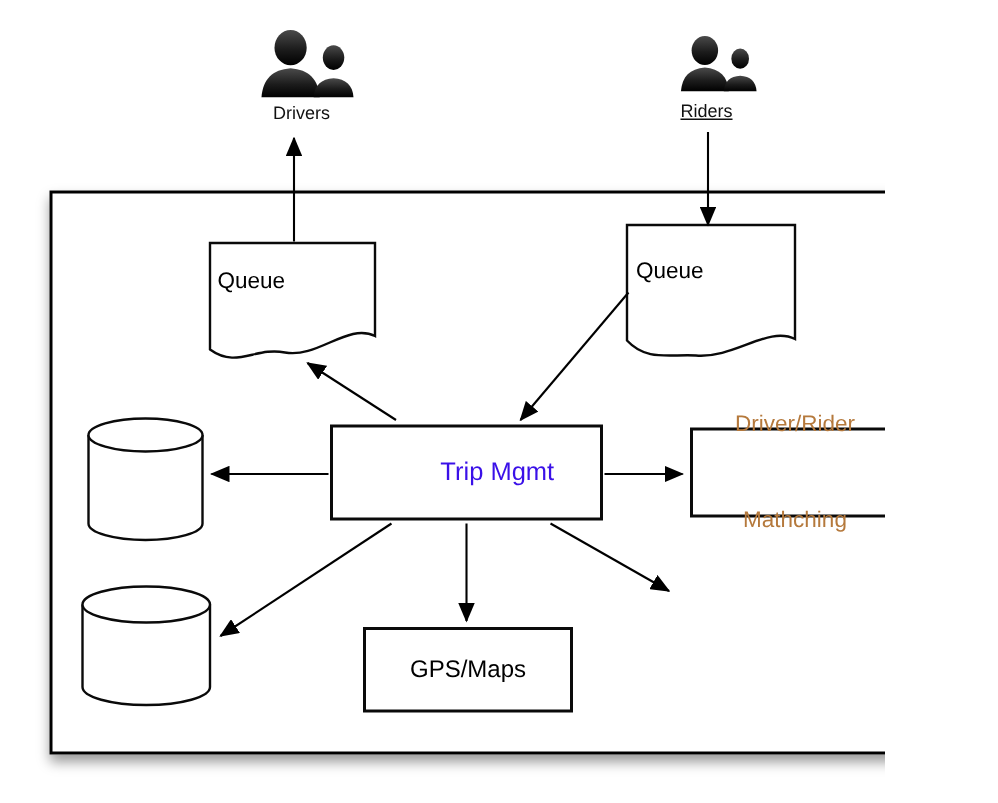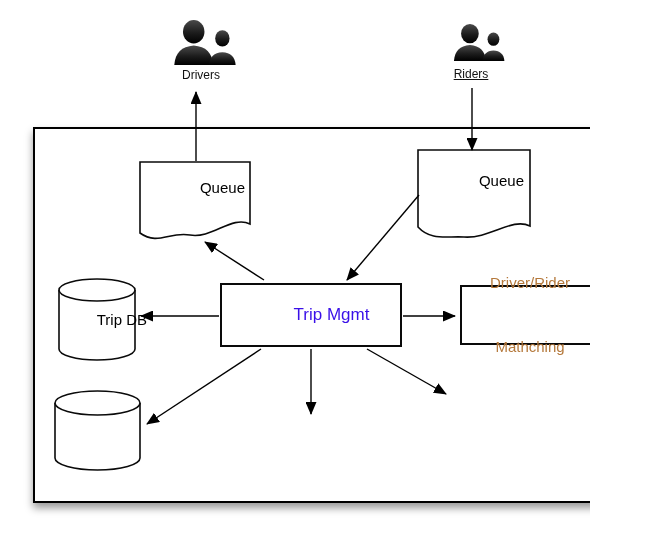--- a/index.html
+++ b/index.html
@@ -21,21 +21,21 @@
   .node{
     box-sizing:border-box;background:#ffffff;border:2px solid #0a0a0a;
     display:flex;flex-direction:column;align-items:center;justify-content:center;
     text-align:center;line-height:1.25;
   }
   #trip-mgmt{left:220px;top:283px;width:182px;height:64px;font-size:17px;color:#3a10e8;}
   #matching{left:460px;top:285px;width:140px;height:60px;font-size:15px;color:#b5793c;}
   #gps-maps{left:242px;top:418px;width:140px;height:57px;font-size:16px;}
   #fraud{left:437px;top:397px;width:140px;height:61px;font-size:16px;}
   
-  .shape-label{text-align:right;font-size:15px;}
+  .shape-label{text-align:left;font-size:15px;}
   #queue-left-label{left:145px;top:179px;width:100px;}
   #queue-right-label{left:424px;top:172px;width:100px;}
   #trip-db-label{left:47px;top:311px;width:100px;}
   #credit-db-label{left:47px;top:422px;width:100px;}
   
   .actor-label{text-align:center;font-size:12px;color:#111;}
   #drivers-icon{left:171px;top:20px;width:70px;height:45px;}
   #drivers-label{left:166px;top:68px;width:70px;}
   #riders-icon{left:451px;top:24px;width:58px;height:37px;}
   #riders-label{left:441px;top:67px;width:60px;text-decoration:underline;}
@@ -98,23 +98,25 @@
     <line x1="264" y1="280" x2="205" y2="242" stroke="#000" stroke-width="1.4" marker-end="url(#arrow)"></line>
     <line x1="219" y1="316" x2="141" y2="316" stroke="#000" stroke-width="1.4" marker-end="url(#arrow)"></line>
     <line x1="403" y1="316" x2="455" y2="316" stroke="#000" stroke-width="1.4" marker-end="url(#arrow)"></line>
     <line x1="261" y1="349" x2="147" y2="424" stroke="#000" stroke-width="1.4" marker-end="url(#arrow)"></line>
     <line x1="311" y1="349" x2="311" y2="414" stroke="#000" stroke-width="1.4" marker-end="url(#arrow)"></line>
     <line x1="367" y1="349" x2="446" y2="394" stroke="#000" stroke-width="1.4" marker-end="url(#arrow)"></line>
   </svg>
 
   <div id="queue-left-label" class="abs shape-label">Queue</div>
   <div id="queue-right-label" class="abs shape-label">Queue</div>
-  <div id="trip-db-label" class="abs shape-label">Trip DB</div>
 
   <div id="trip-mgmt" class="abs node" style="color: rgb(58, 16, 232); padding-left: 41px;">
     <span>Trip Mgmt</span>
   </div>
   <div id="matching" class="abs node" style="color: rgb(181, 121, 60); gap: 45px;">
     <span>Driver/Rider</span>
     <span>Mathching</span>
   </div>
+  <div id="gps-maps" class="abs node">
+    <span>GPS/Maps</span>
+  </div>
 
 </div>
 
 </body></html>

